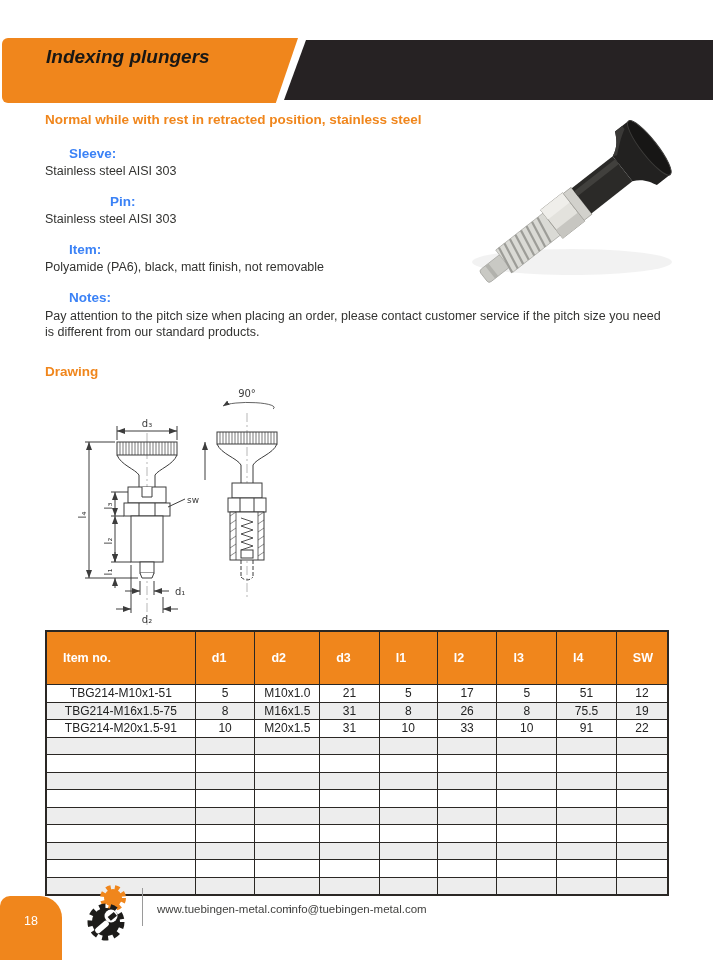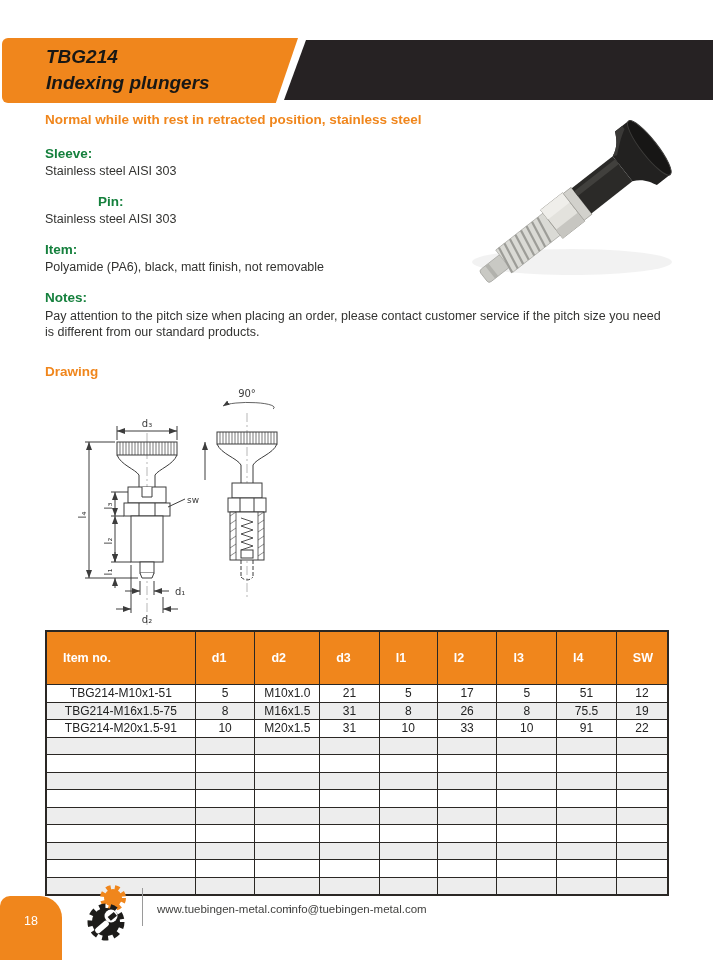--- a/index.html
+++ b/index.html
@@ -21,21 +21,21 @@
     clip-path:polygon(22px 0,100% 0,100% 100%,0 100%);
   }
   .banner-title{
     position:absolute;left:46px;top:44px;z-index:3;
     font-style:italic;font-weight:bold;color:#181715;line-height:26px;font-size:19px;
   }
   
   .photo{position:absolute;left:452px;top:102px;width:256px;height:192px;}
   
   .subtitle{position:absolute;left:45px;top:112px;font-size:13.5px;font-weight:bold;color:#F0861C;}
-  .sec-label{font-size:13.5px;font-weight:bold;color:#15803d;}
+  .sec-label{font-size:13.5px;font-weight:bold;color:#3b82f6;margin-left:24px;}
   .sec-text{font-size:12.5px;color:#333331;margin-top:3px;}
   .sec{position:absolute;left:45px;}
   .sec.sleeve{top:146px;}
   .sec.pin{top:194px;text-align:center;}
   .sec.knob{top:242px;}
   .sec.notes{top:290px;width:628px;}
   .notes-line{font-size:12.5px;color:#333331;line-height:16px;}
   .drawing-label{position:absolute;left:45px;top:364px;font-size:13.5px;font-weight:bold;color:#F0861C;}
   .drawing-svg{position:absolute;left:55px;top:385px;}
   
@@ -67,21 +67,20 @@
   .footer-link.web{left:157px;}
   .footer-link.mail{left:289px;}
   svg text{font-family:"DejaVu Sans", sans-serif;}
 </style>
 </head>
 <body>
 
 <div class="banner-orange"></div>
 <div class="banner-dark"></div>
 <div class="banner-title">
-  <div>TBG214</div>
   <div>Indexing plungers</div>
 </div>
 
 <svg class="photo" viewBox="0 0 256 192" width="256" height="192">
   <ellipse cx="120" cy="160" rx="100" ry="13" fill="#000000" opacity="0.05"></ellipse>
   <g transform="translate(128,100) rotate(-38)">
 
     <rect x="-122" y="-8" width="28" height="16" rx="3" fill="#c9c9c4" stroke="#a7a7a2" stroke-width="0.8"></rect>
     <rect x="-114" y="-8" width="4" height="16" fill="#b2b2ad"></rect>
 

